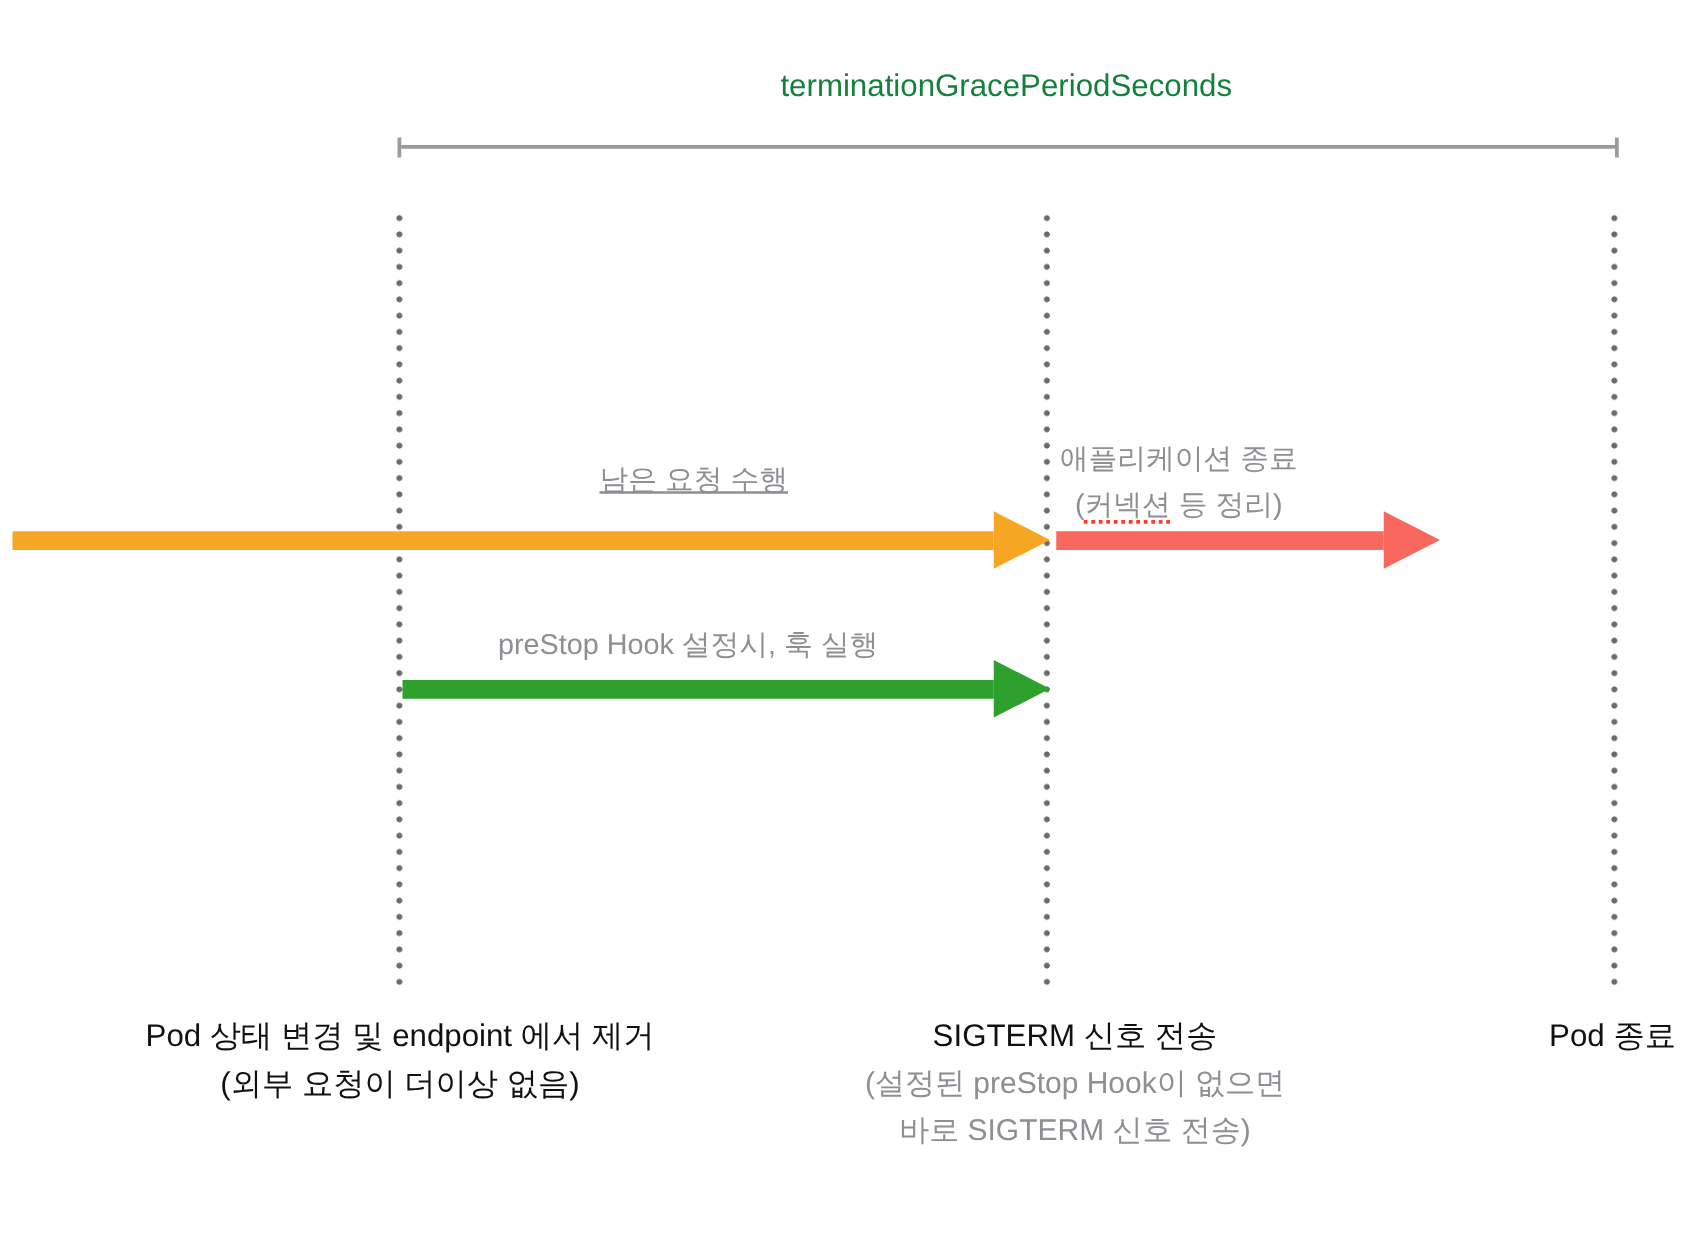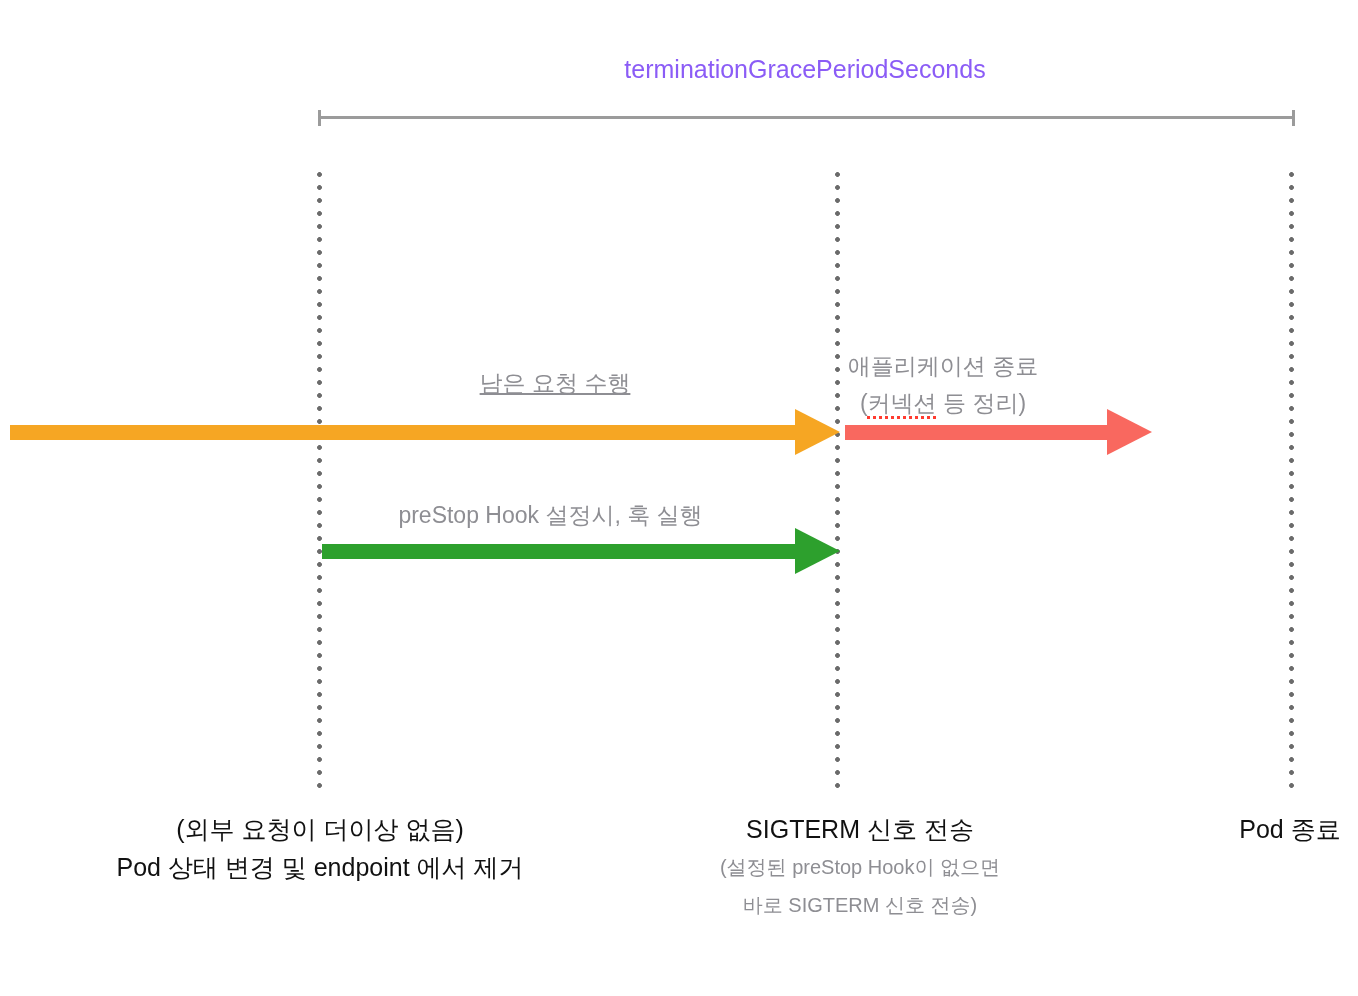--- a/index.html
+++ b/index.html
@@ -9,21 +9,21 @@
     height:996px;
     background:#ffffff;
     font-family:"Liberation Sans","DejaVu Sans",sans-serif;
     overflow:hidden;
   }
   .title{
     position:absolute;
     left:318px; top:55px; width:974px;
     text-align:center;
     font-size:25px;
-    color:#8b5cf6;
+    color:#15803d;
   }
   
   .bracket{
     position:absolute;
     left:318px; top:110px; width:971px; height:16px;
     border-left:3px solid var(--line_gray);
     border-right:3px solid var(--line_gray);
   }
   .bracket::after{
     content:"";
@@ -90,21 +90,21 @@
     line-height:38px;
     font-weight:500;
   }
   .cap-1{left:40px; top:810px; width:560px;}
   .cap-2{left:610px; top:810px; width:500px;}
   .cap-3{left:1180px; top:810px; width:220px;}
   .caption .gray-line{
     display:block;
     color:var(--gray_text);
     font-weight:400;
-    font-size:20px;
+    font-size:24px;
   }
   .caption .black-line{display:block;}
 </style>
 </head>
 <body>
 
 <div class="canvas">
 
   <div class="title">terminationGracePeriodSeconds</div>
 
@@ -129,22 +129,22 @@
     <div class="head"></div>
   </div>
 
   <div class="arrow-label lbl-prestop">preStop Hook 설정시, 훅 실행</div>
   <div class="arrow green">
     <div class="shaft"></div>
     <div class="head"></div>
   </div>
 
   <div class="caption cap-1">
+    <span class="black-line">Pod 상태 변경 및 endpoint 에서 제거</span>
     <span class="black-line">(외부 요청이 더이상 없음)</span>
-    <span class="black-line">Pod 상태 변경 및 endpoint 에서 제거</span>
   </div>
 
   <div class="caption cap-2">
     <span class="black-line">SIGTERM 신호 전송</span>
     <span class="gray-line">(설정된 preStop Hook이 없으면</span>
     <span class="gray-line">바로 SIGTERM 신호 전송)</span>
   </div>
 
   <div class="caption cap-3">
     <span class="black-line">Pod 종료</span>

